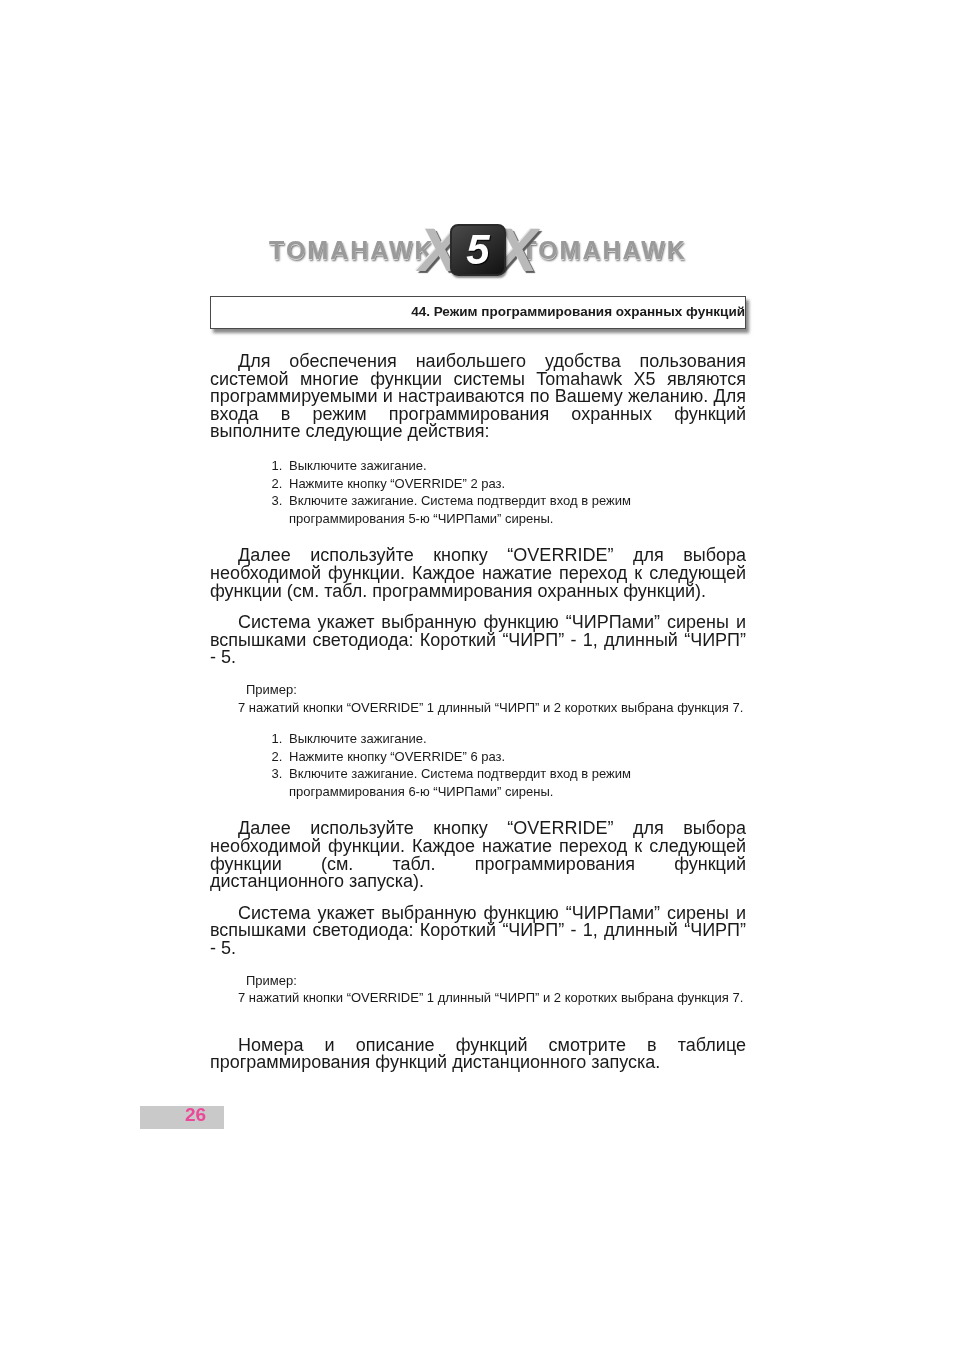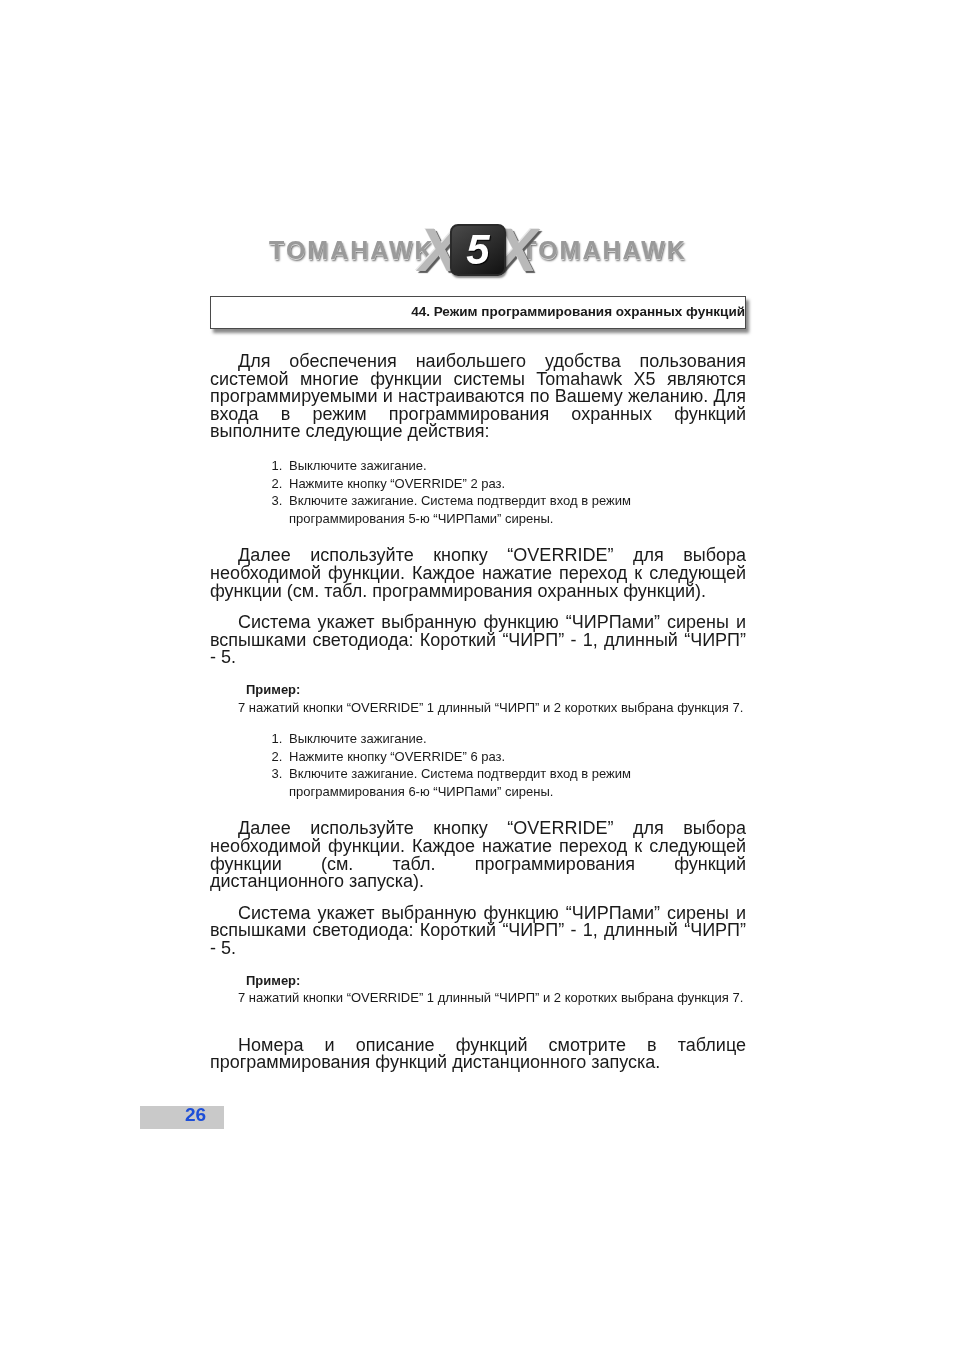--- a/index.html
+++ b/index.html
@@ -106,40 +106,40 @@
     padding: 0;
   }
   ol.steps li { padding-left: 3px; }
 
   .example {
     margin-left: 28px;
     font-size: 13px;
     line-height: 17.6px;
     margin-bottom: 14px;
   }
-  .example-label { font-weight: bold; padding-left: 8px; }
+  .example-label { font-weight: normal; padding-left: 8px; }
 
   .spacer-16 { height: 16px; }
 
   
   .pagenum-bar {
     position: absolute;
     left: 140px;
     top: 1106px;
     width: 84px;
     height: 23px;
     background: #c9c9c9;
   }
   .pagenum {
     position: absolute;
     left: 185px;
     top: 1104px;
     font-size: 19px;
     font-weight: bold;
-    color: #1d4ed8;
+    color: #ec4899;
   }
 </style>
 </head>
 <body>
 
 <div class="page">
   <div class="content">
 
     <div class="logo">
       <span class="logo-word">TOMAHAWK</span>

